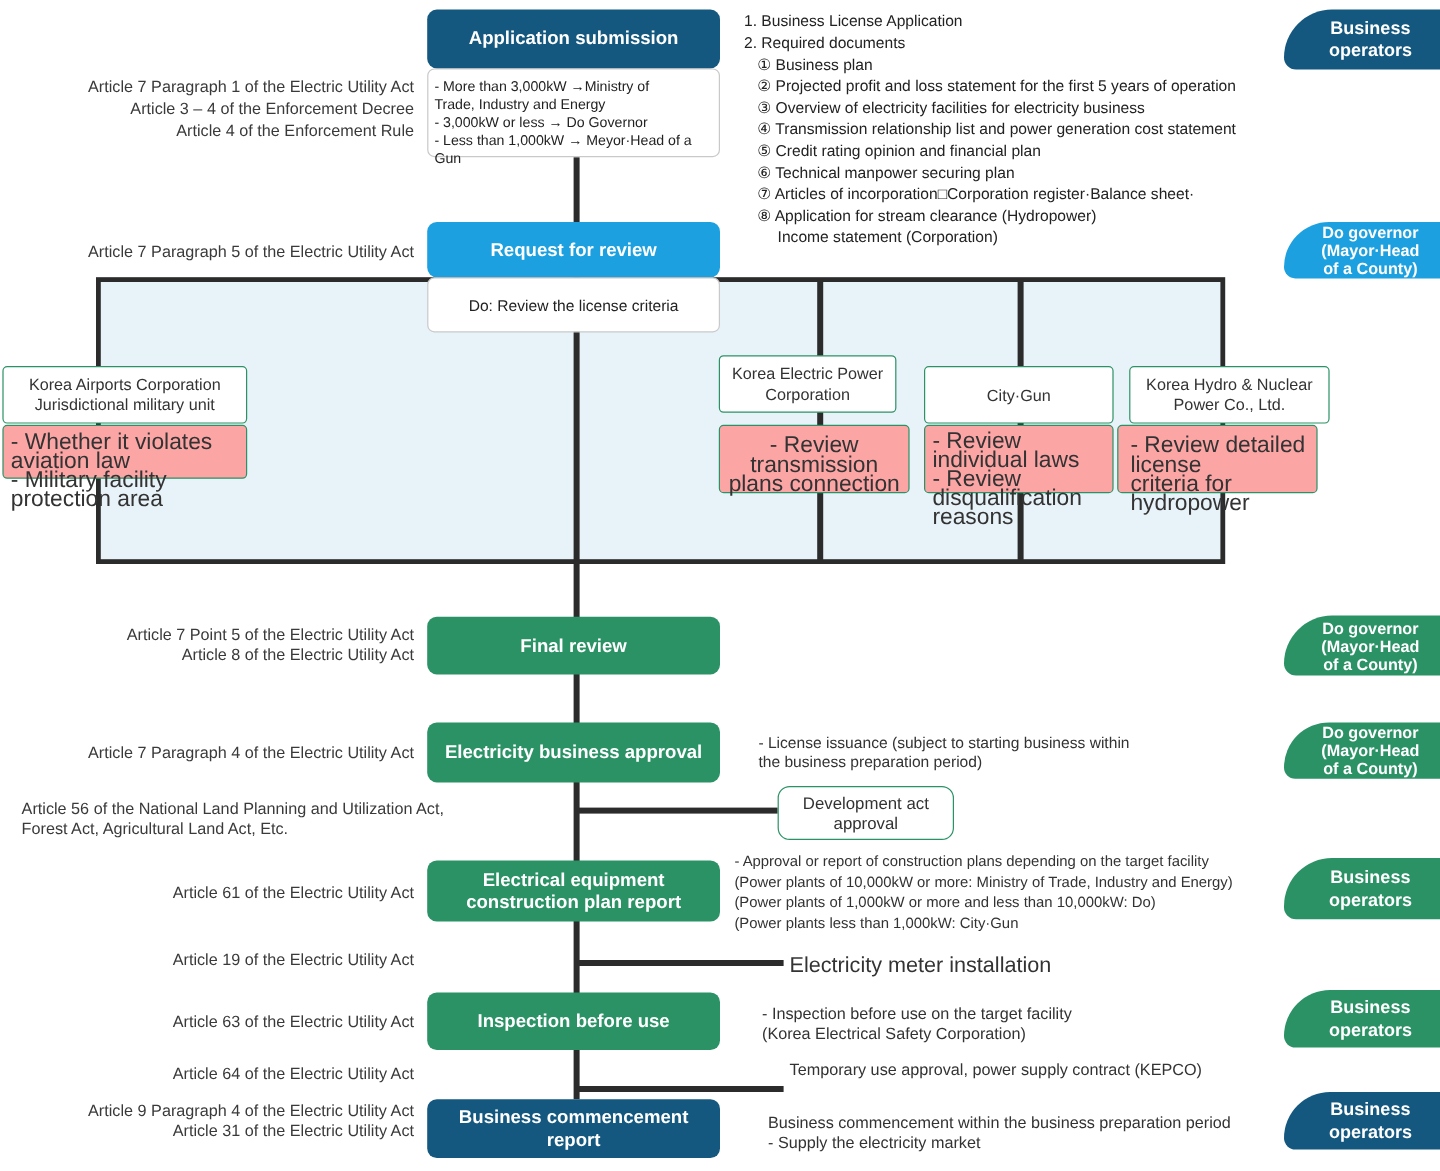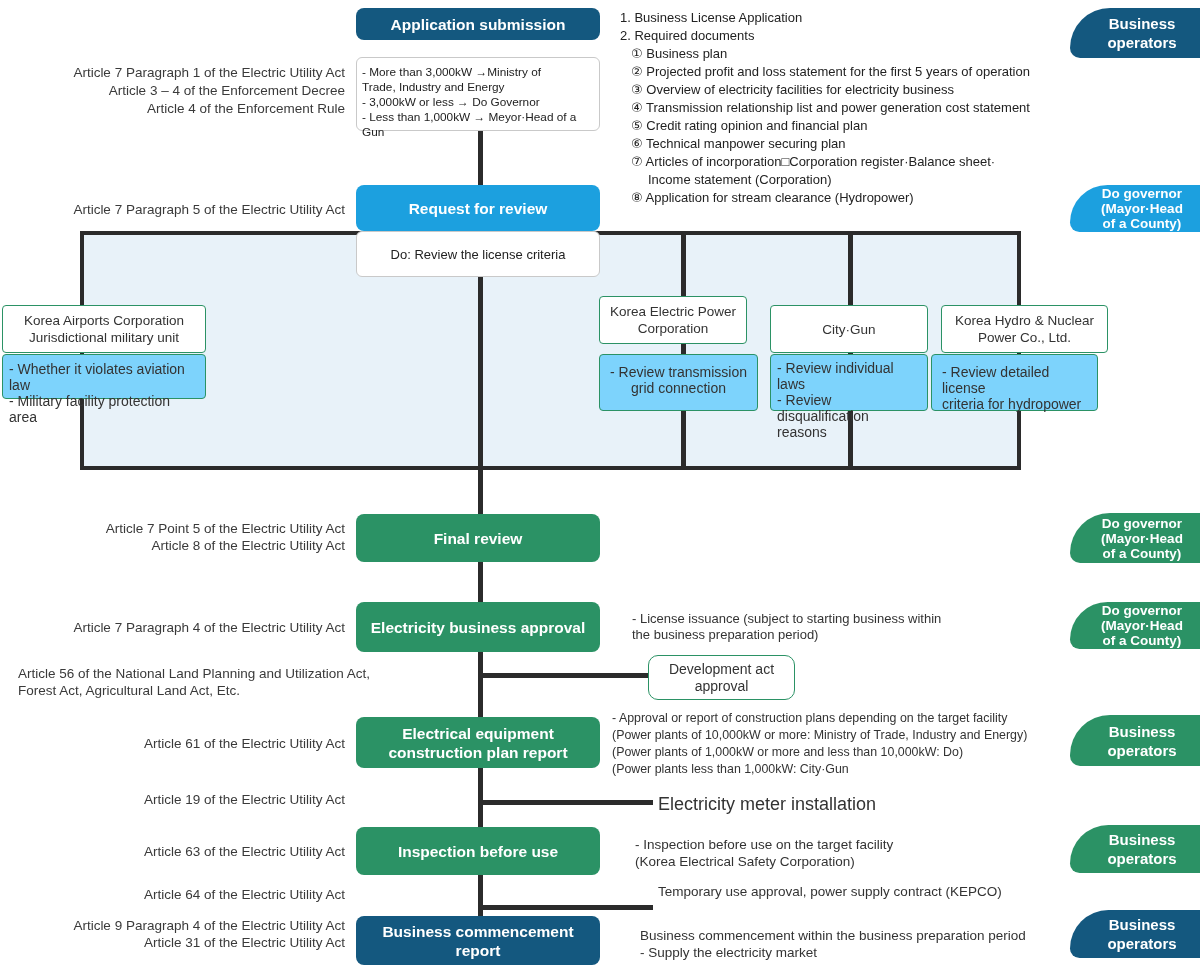--- a/index.html
+++ b/index.html
@@ -20,21 +20,21 @@
   .panel{position:absolute;left:80px;top:231px;width:941px;height:239px;
     background:#E8F2F9;border:4px solid #2B2B2B;box-sizing:border-box;z-index:1}
 
   
   .hdr{position:absolute;left:356px;width:244px;border-radius:8px;color:#fff;
     font-weight:bold;font-size:15.5px;display:flex;align-items:center;justify-content:center;
     text-align:center;white-space:pre-line;line-height:19px;z-index:5}
   .blue{background:#14587F}
   .cyan{background:#1CA0DF}
   .green{background:#2B9265}
-  #hdr-app{top:8px;height:32px}
+  #hdr-app{top:8px;height:49px}
   #hdr-req{top:185px;height:46px}
   #hdr-final{top:514px;height:48px}
   #hdr-approval{top:602px;height:50px}
   #hdr-construction{top:717px;height:51px}
   #hdr-inspection{top:827px;height:48px}
   #hdr-commencement{top:916px;height:49px}
 
   #note-app{position:absolute;left:356px;top:57px;width:244px;height:74px;background:#fff;
     border:1px solid #C9C9C9;border-radius:6px;font-size:11.8px;color:#222;padding:7px 5px;
     white-space:pre-line;line-height:15px;z-index:5;box-sizing:border-box}
@@ -73,22 +73,22 @@
 
   
   #dev-box{position:absolute;left:648px;top:655px;width:147px;height:45px;background:#fff;
     border:1.5px solid #2B9265;border-radius:10px;display:flex;align-items:center;justify-content:center;
     text-align:center;font-size:14px;color:#333;white-space:pre-line;line-height:17px;z-index:3;box-sizing:border-box}
 
   
   .org-title{position:absolute;background:#fff;border:1.5px solid #2B9265;border-radius:4px;
     display:flex;align-items:center;justify-content:center;text-align:center;font-size:13.5px;color:#333;
     white-space:pre-line;line-height:17px;z-index:3;box-sizing:border-box}
-  .org-detail{position:absolute;background:#7dd3fc;border:1.5px solid #2B9265;border-radius:4px;
-    font-size:14px;color:#333;white-space:pre-line;line-height:16px;padding:6px 6px;z-index:3;box-sizing:border-box}
+  .org-detail{position:absolute;background:#fca5a5;border:1.5px solid #2B9265;border-radius:4px;
+    font-size:19px;color:#333;white-space:pre-line;line-height:16px;padding:6px 6px;z-index:3;box-sizing:border-box}
   #org1-t{left:2px;top:305px;width:204px;height:48px}
   #org1-d{left:2px;top:354px;width:204px;height:45px}
   #org2-t{left:599px;top:296px;width:148px;height:48px}
   #org2-d{left:599px;top:354px;width:159px;height:57px;text-align:center;padding-top:9px}
   #org3-t{left:770px;top:305px;width:158px;height:48px}
   #org3-d{left:770px;top:354px;width:158px;height:57px;padding-top:5px}
   #org4-t{left:941px;top:305px;width:167px;height:48px}
   #org4-d{left:931px;top:354px;width:167px;height:57px;padding-top:9px;padding-left:10px}
 
   
@@ -137,22 +137,22 @@
   <div class="docs">
     <div class="doc">1. Business License Application</div>
     <div class="doc">2. Required documents</div>
     <div class="doc ind1">① Business plan</div>
     <div class="doc ind1">② Projected profit and loss statement for the first 5 years of operation</div>
     <div class="doc ind1">③ Overview of electricity facilities for electricity business</div>
     <div class="doc ind1">④ Transmission relationship list and power generation cost statement</div>
     <div class="doc ind1">⑤ Credit rating opinion and financial plan</div>
     <div class="doc ind1">⑥ Technical manpower securing plan</div>
     <div class="doc ind1">⑦ Articles of incorporation□Corporation register·Balance sheet·</div>
+    <div class="doc ind1">⑧ Application for stream clearance (Hydropower)</div>
     <div class="doc ind2">Income statement (Corporation)</div>
-    <div class="doc ind1">⑧ Application for stream clearance (Hydropower)</div>
   </div>
 
   <div class="hdr blue" id="hdr-app">Application submission</div>
   <div id="note-app">- More than 3,000kW →Ministry of
   Trade, Industry and Energy
 - 3,000kW or less → Do Governor
 - Less than 1,000kW → Meyor·Head of a Gun</div>
 
   <div class="hdr cyan" id="hdr-req">Request for review</div>
   <div id="note-req">Do: Review the license criteria</div>
@@ -186,21 +186,21 @@
   <div class="note" id="note-commencement">Business commencement within the business preparation period
 - Supply the electricity market</div>
 
   <div class="org-title" id="org1-t">Korea Airports Corporation
 Jurisdictional military unit</div>
   <div class="org-detail" id="org1-d">- Whether it violates aviation law
 - Military facility protection area</div>
   <div class="org-title" id="org2-t">Korea Electric Power
 Corporation</div>
   <div class="org-detail" id="org2-d">- Review transmission
-grid connection</div>
+plans connection</div>
   <div class="org-title" id="org3-t">City·Gun</div>
   <div class="org-detail" id="org3-d">- Review individual laws
 - Review disqualification
   reasons</div>
   <div class="org-title" id="org4-t">Korea Hydro &amp; Nuclear
 Power Co., Ltd.</div>
   <div class="org-detail" id="org4-d">- Review detailed license
  criteria for hydropower</div>
 
   <div class="badge two blue" id="b1">Business

